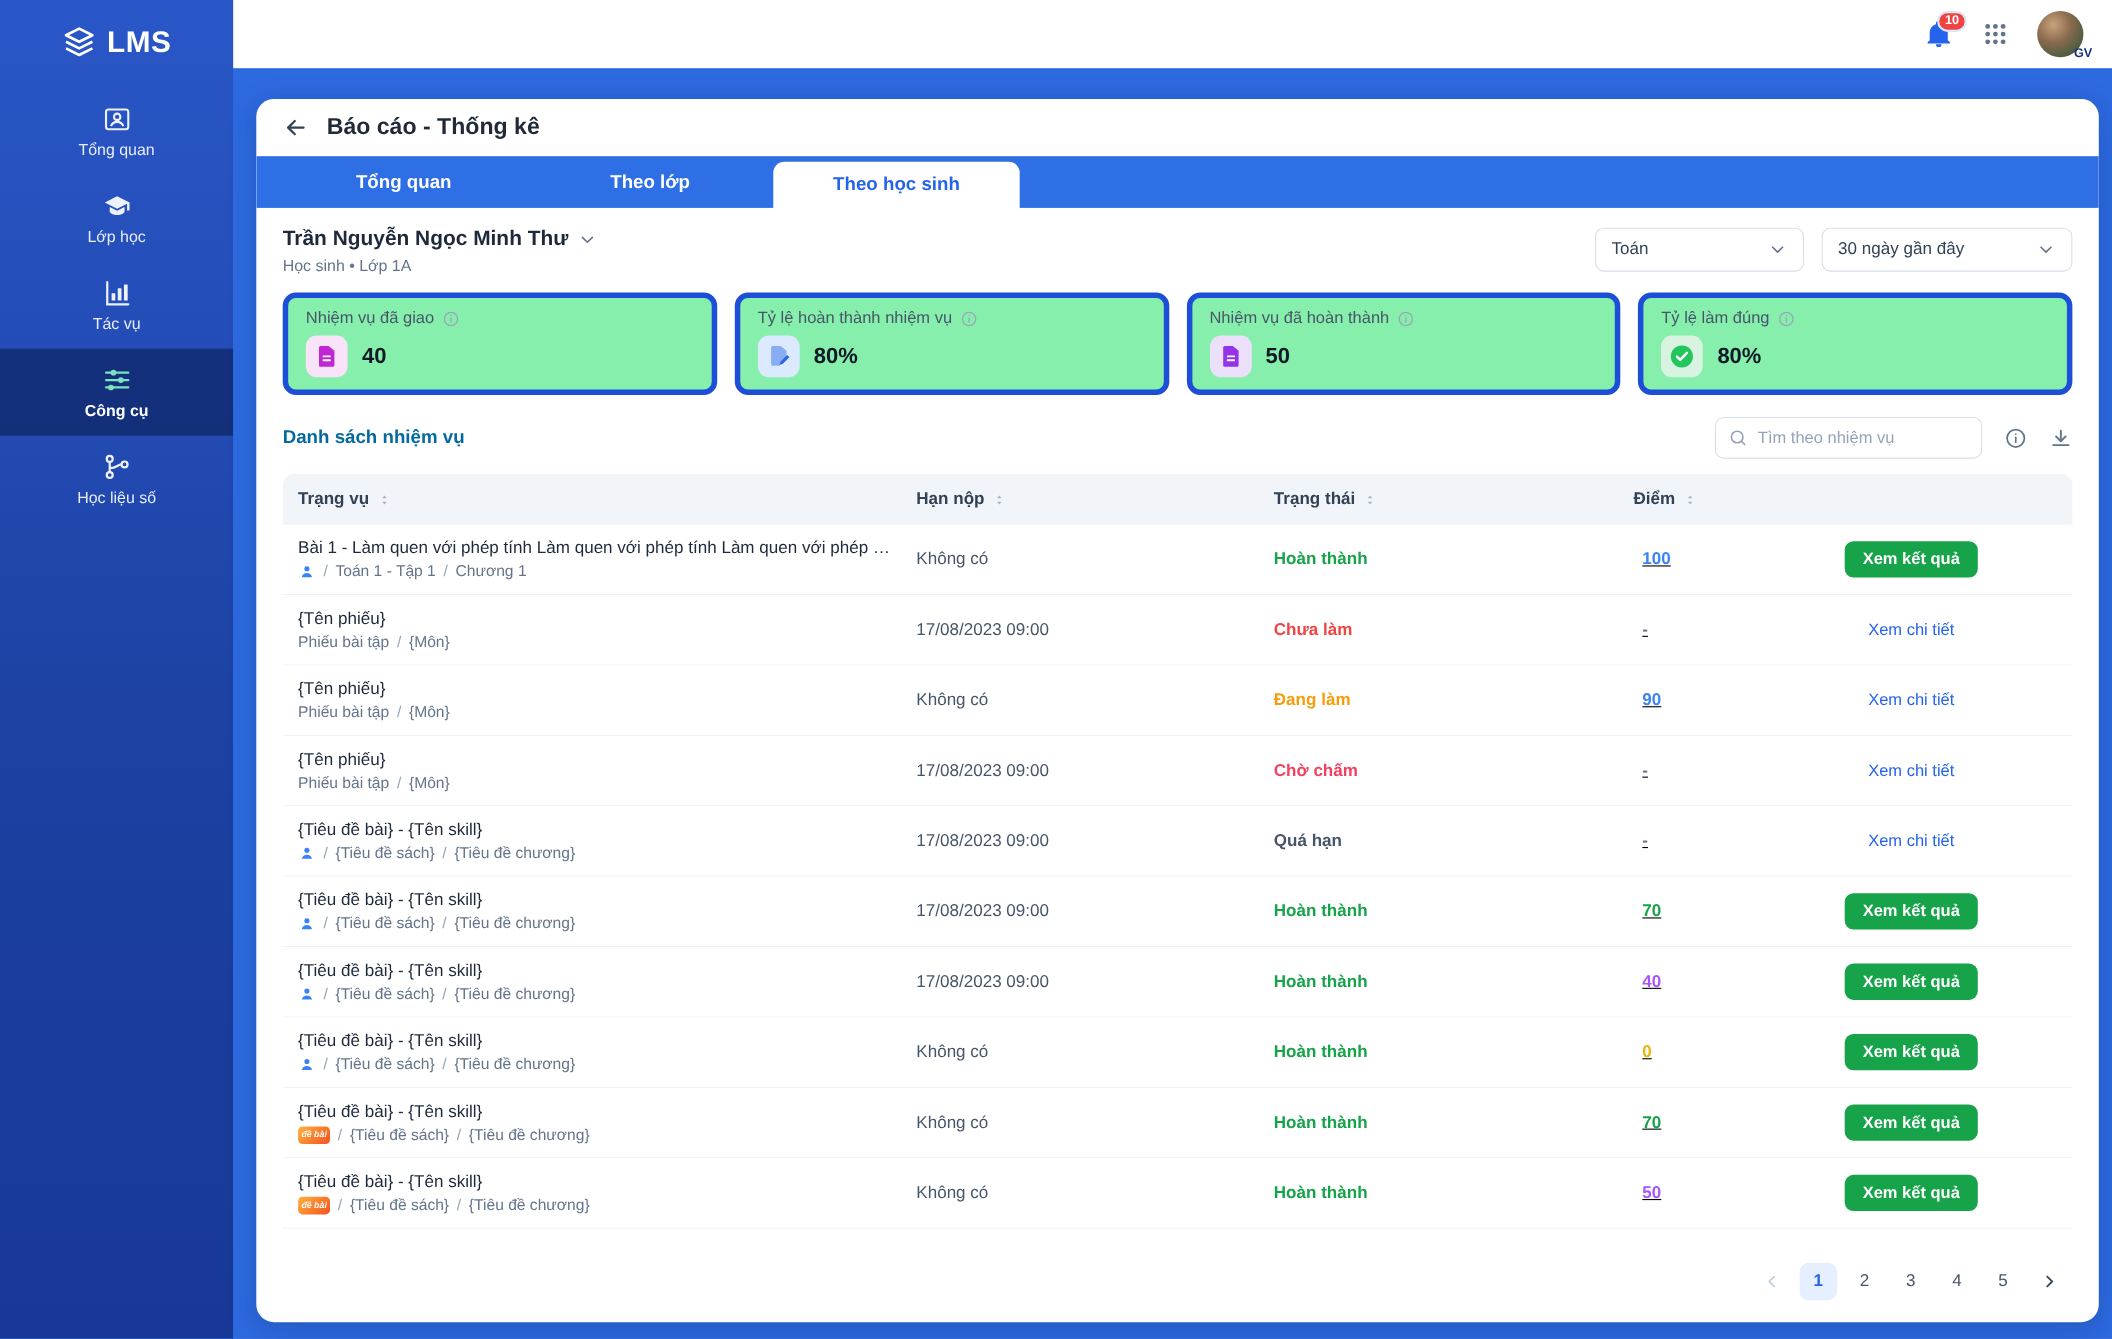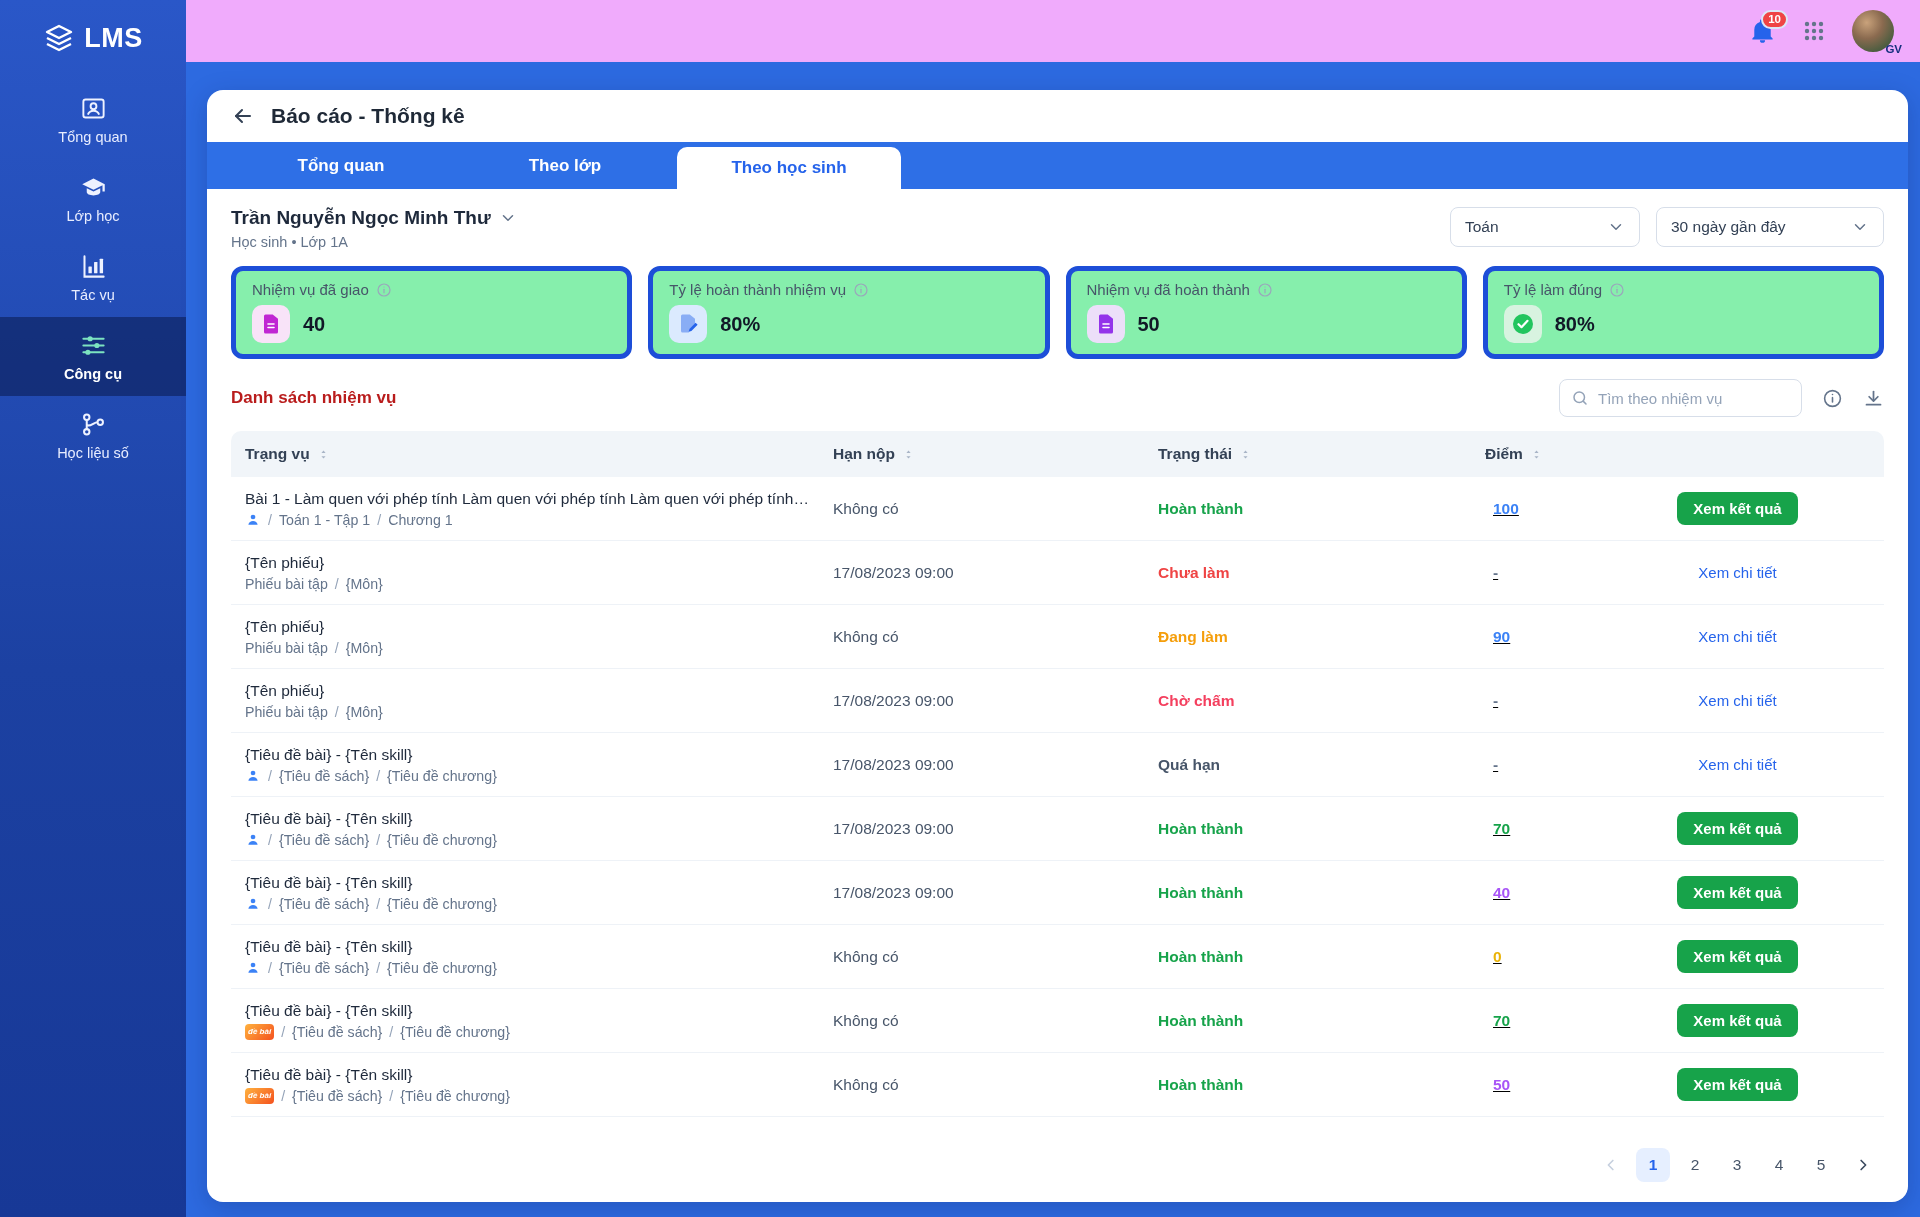--- a/index.html
+++ b/index.html
@@ -1,34 +1,34 @@
 <!DOCTYPE html>
 <html><head>
 <meta charset="utf-8">
 <style>
   * { margin:0; padding:0; box-sizing:border-box; }
   html,body { width:1920px; height:1217px; background:#2d6ae0; font-family:"Liberation Sans","DejaVu Sans",sans-serif; overflow:hidden; }
   .app { display:flex; width:1920px; height:1217px; }
 
   
-  .sidebar { width:186px; height:100%; background:linear-gradient(180deg,#2a57c8 0%,#1c41a2 55%,#173896 100%); flex-shrink:0; color:#fff; }
+  .sidebar { width:212px; height:100%; background:linear-gradient(180deg,#2a57c8 0%,#1c41a2 55%,#173896 100%); flex-shrink:0; color:#fff; }
   .logo { display:flex; align-items:center; justify-content:center; gap:9px; padding:22px 0 26px; cursor:pointer; }
   .logo-icon { width:32px; height:32px; color:#fff; }
   .logo-text { font-size:27px; font-weight:700; letter-spacing:.5px; color:#fff; }
   .nav { display:flex; flex-direction:column; }
   .nav-item { display:flex; flex-direction:column; align-items:center; gap:7px; padding:15px 0 14px; cursor:pointer; }
   .nav-item.active { background:rgba(9,25,77,.55); }
   .nav-icon { width:27px; height:27px; color:#eef2ff; }
   .nav-item.active .nav-icon { color:#7ce3c0; }
   .nav-label { font-size:14.5px; color:#e8edff; }
   .nav-item.active .nav-label { color:#fff; font-weight:700; }
 
   
   .main { flex:1; display:flex; flex-direction:column; background:#2d6ae0; min-width:0; }
-  .topbar { height:62px; background:#f0abfc; display:flex; align-items:center; justify-content:flex-end; gap:26px; padding-right:26px; flex-shrink:0; }
+  .topbar { height:62px; background:#ffffff; display:flex; align-items:center; justify-content:flex-end; gap:26px; padding-right:26px; flex-shrink:0; }
   .icon-btn { background:none; border:none; cursor:pointer; display:inline-flex; position:relative; }
   .bell { width:27px; height:27px; color:#2563eb; display:block; }
   .badge { position:absolute; top:-8px; right:-12px; background:#ef4444; color:#fff; font-size:11.5px; font-weight:700; border-radius:10px; padding:2px 5px; border:2px solid #dce6f6; line-height:1; }
   .grid-i { width:24px; height:24px; color:#64748b; display:block; }
   .avatar-wrap { position:relative; cursor:pointer; }
   .avatar { width:42px; height:42px; border-radius:50%; background:radial-gradient(circle at 35% 30%,#c9a27b 0%,#8a6a4f 40%,#4c5d40 75%,#2e3b2c 100%); }
   .avatar-label { position:absolute; bottom:-3px; right:-8px; font-size:11.5px; font-weight:800; color:#16307f; }
 
   .card-wrap { flex:1; padding:16px 12px 15px 21px; min-height:0;margin-top:12px; }
   .card { background:#fff; border-radius:16px; height:100%; display:flex; flex-direction:column; overflow:hidden; box-shadow:0 6px 24px rgba(10,30,90,.25); }
@@ -57,21 +57,21 @@
   .stat-card { border:5px solid #1d4ed8; border-radius:12px; padding:10px 16px 11px; background:#86efac; }
   .stat-label-row { display:flex; align-items:center; gap:7px; }
   .stat-label { font-size:15px; color:#475569; }
   .stat-info { width:16px; height:16px; color:#9aa7bb; cursor:pointer; }
   .stat-value-row { display:flex; align-items:center; gap:13px; margin-top:7px; }
   .stat-icon { width:38px; height:38px; border-radius:10px; display:inline-flex; align-items:center; justify-content:center; padding:7px; }
   .stat-icon svg { width:100%; height:100%; }
   .stat-value { font-size:20px; font-weight:700; color:#111827; }
 
   .list-header { display:flex; align-items:center; justify-content:space-between; margin-top:16px; height:46px; }
-  .list-title { font-size:17px; font-weight:700; color:#b91c1c; }
+  .list-title { font-size:17px; font-weight:700; color:#0369a1; }
   .list-tools { display:flex; align-items:center; gap:20px; }
   .search { position:relative; }
   .search-i { position:absolute; left:12px; top:10px; width:18px; height:18px; color:#94a3b8; }
   .search input { width:243px; height:38px; border:1px solid #d7dee9; border-radius:8px; padding:0 12px 0 38px; font-size:15px; color:#334155; outline:none; font-family:inherit; }
   .search input::placeholder { color:#94a3b8; }
   .tool-i { width:21px; height:21px; color:#64748b; display:block; }
 
   .thead, .trow { display:grid; grid-template-columns:minmax(0,1fr) 325px 327px 120px 265px; align-items:center; padding:0 14px; }
   .thead { background:#f1f5f9; border-radius:10px 10px 0 0; height:46px; margin-top:10px; flex-shrink:0; }
   .th { display:flex; align-items:center; gap:7px; font-size:15.5px; font-weight:700; color:#334155; cursor:pointer; }

